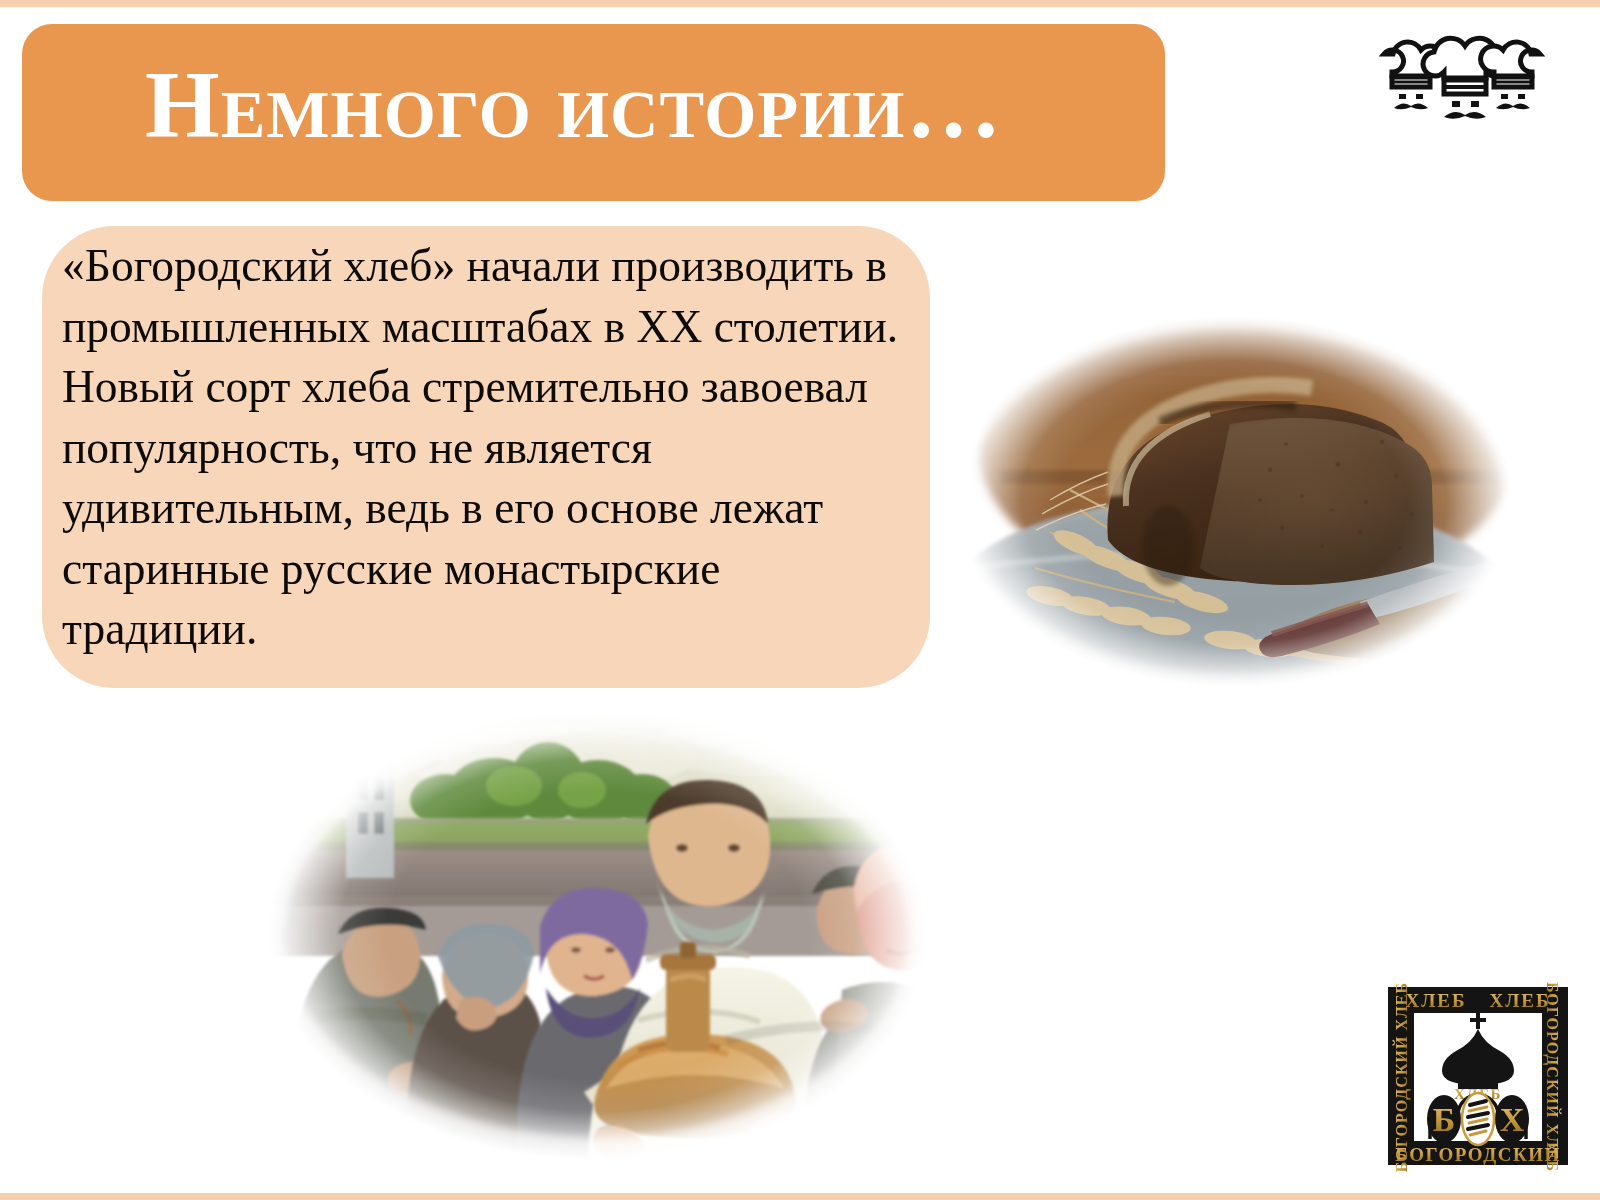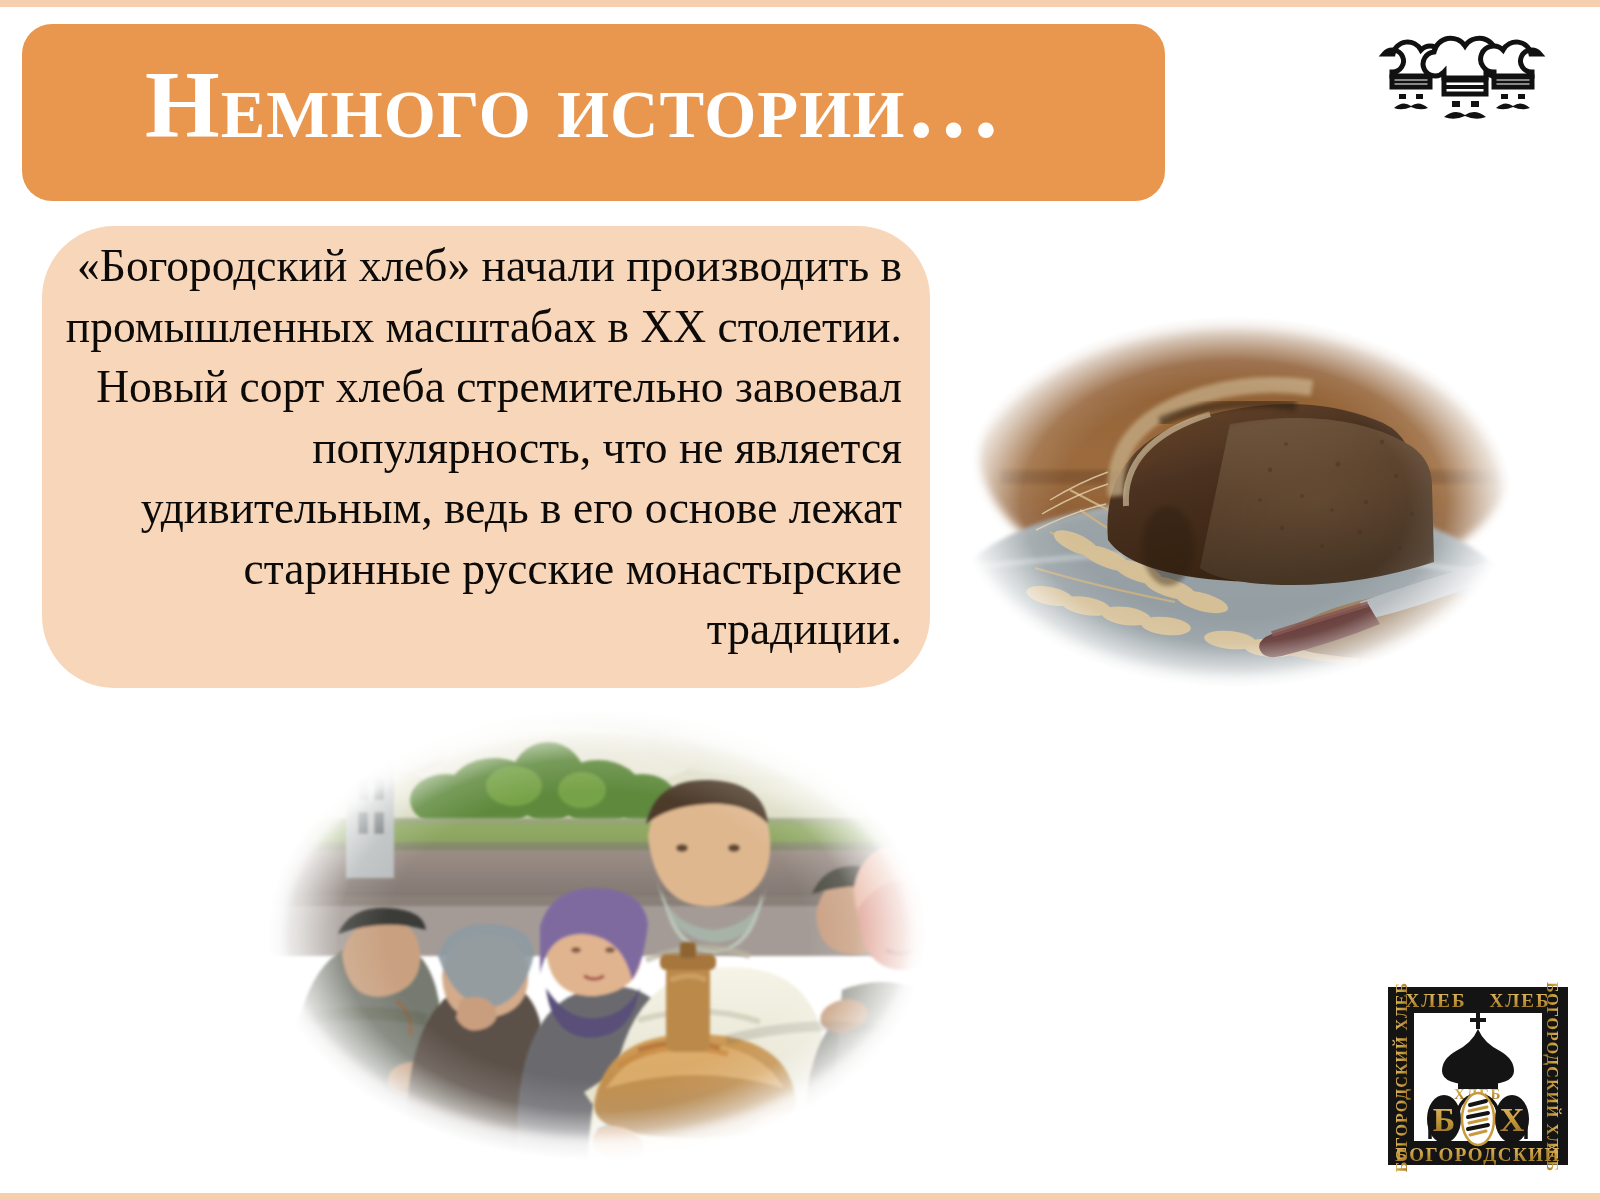--- a/index.html
+++ b/index.html
@@ -78,21 +78,21 @@
   }
   #body-text {
     position: absolute;
     left: 62px;
     top: 236px;
     width: 840px;
     color: #0D0B09;
     font-family: "Liberation Serif", "DejaVu Serif", serif;
     font-size: 45.5px;
     line-height: 60.5px;
-    text-align: right;
+    text-align: left;
     white-space: pre-line;
   }
 
   
   #bread-photo {
     position: absolute;
     left: 930px;
     top: 300px;
     width: 608px;
     height: 404px;

